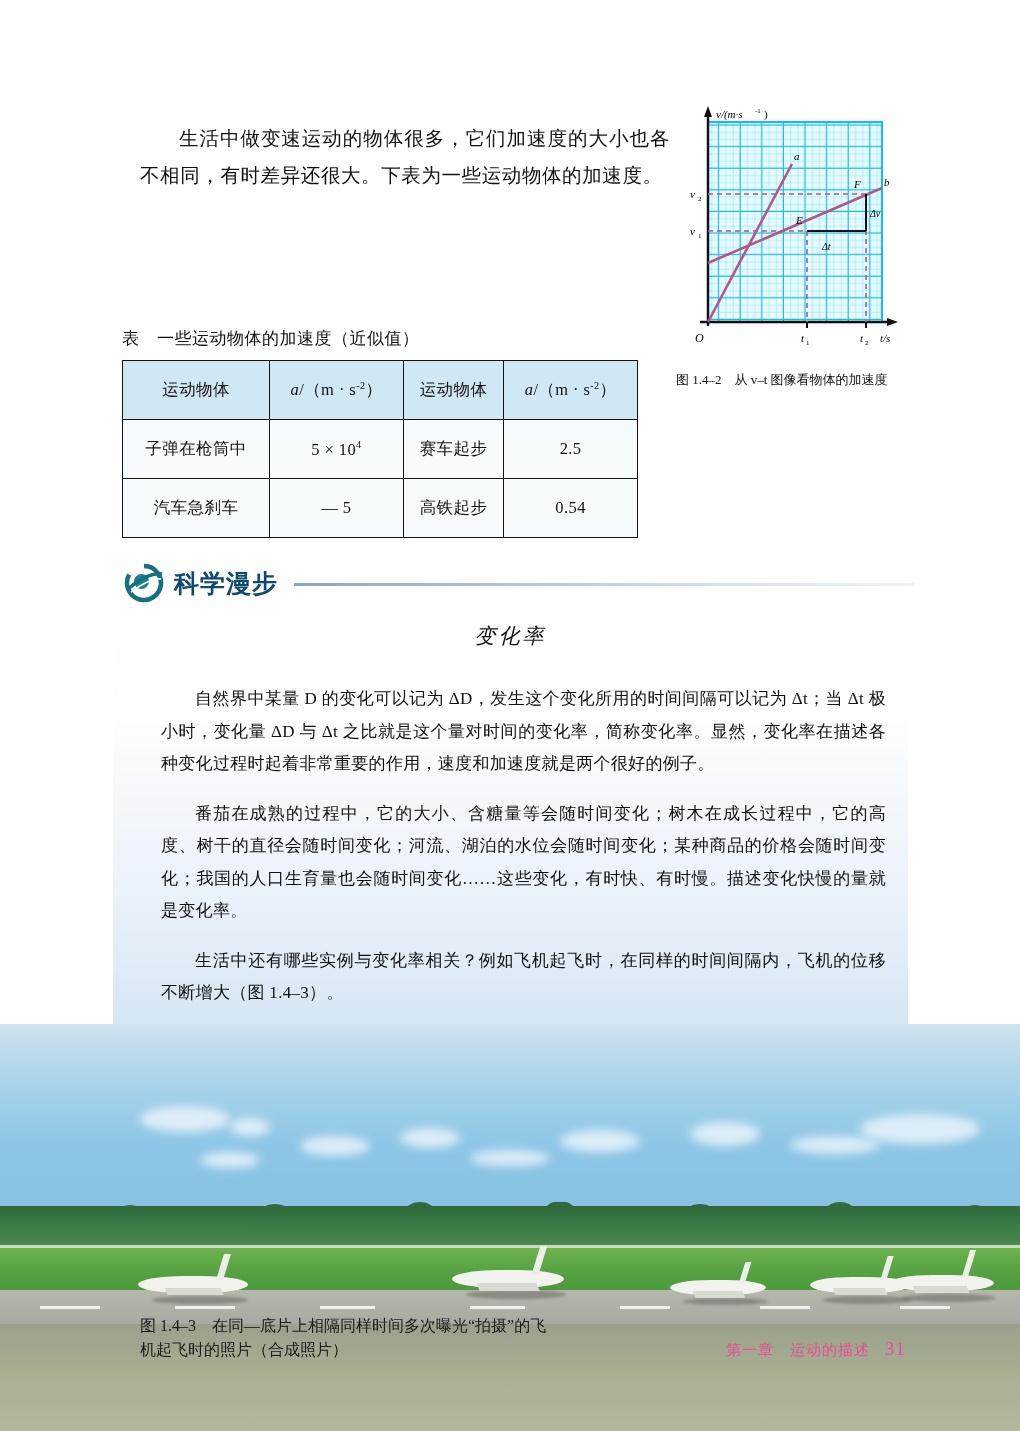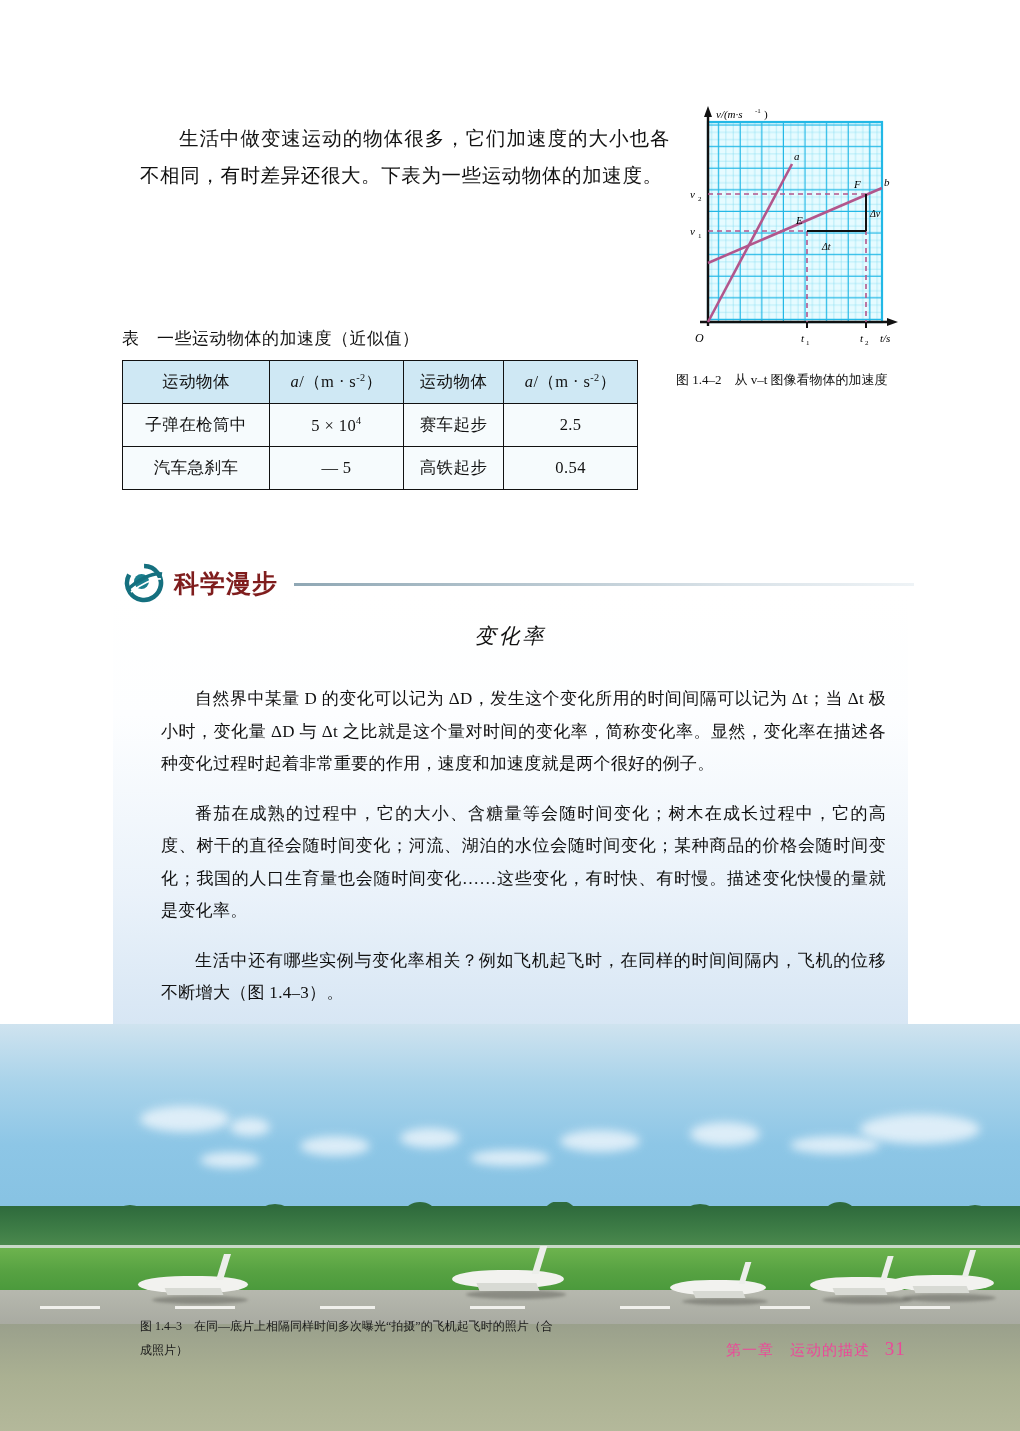--- a/index.html
+++ b/index.html
@@ -15,34 +15,34 @@
   #fig2{position:absolute;left:676px;top:104px;width:240px;}
   #fig2 .plot{position:relative;width:228px;height:262px;}
   #fig2 svg{display:block;}
   .figcap{font-size:13px;line-height:20px;color:#111;margin-top:4px;width:232px;}
 
   
   #tablewrap{position:absolute;left:122px;top:327px;width:520px;}
   .tbl-title{font-size:17px;margin-bottom:10px;letter-spacing:.5px;}
   table{border-collapse:collapse;width:516px;border:1.6px solid #111;}
   table td{border:1.2px solid #111;height:42px;text-align:center;font-size:16.5px;
-           letter-spacing:.4px;padding:0 2px;}
+           letter-spacing:.4px;padding:8px 2px;}
   tr.hdr td{background:#cfe8f4;}
   tr.r-lite td{background:#f6fbfd;}
   tr.r-blue td{background:#cfe8f4;}
   .u-it{font-style:italic;}
   sup{font-size:.62em;vertical-align:super;}
 
   
   #sci{position:absolute;left:113px;top:594px;width:795px;height:430px;
        background:linear-gradient(to bottom,#ffffff 0%,#fdfeff 28%,#eaf2fa 70%,#d7e6f4 100%);}
   #scihead{position:absolute;left:124px;top:562px;width:790px;height:42px;
            display:flex;align-items:center;}
   .sci-ico{width:40px;height:40px;flex:0 0 40px;}
-  .sci-label{font-size:25px;font-weight:bold;color:#7f1d1d;margin-left:10px;
+  .sci-label{font-size:25px;font-weight:bold;color:#0c4a6e;margin-left:10px;
              letter-spacing:1px;font-family:"DejaVu Sans","Liberation Sans",sans-serif;}
   .sci-rule{flex:1;height:3px;margin-left:16px;margin-top:2px;
             background:linear-gradient(to right,#8fa7b4,#d9e2e8 70%,#eef3f6);}
   .sci-title{text-align:center;font-size:21px;letter-spacing:3px;padding-top:28px;font-style:italic;}
   .sci-body{padding:16px 22px 0 30px;}
   .sci-body .para{font-size:17px;line-height:32.5px;letter-spacing:.3px;}
 
   
   #photo{position:absolute;left:0;top:1024px;width:1020px;height:407px;overflow:hidden;}
   .sky{position:absolute;left:0;top:0;width:1020px;height:195px;
@@ -59,21 +59,21 @@
           background:linear-gradient(to bottom,#b6b8ae,#a7a9a0);}
   .rw-line{position:absolute;top:282px;height:3px;background:#f0f0ec;}
   .grassfore{position:absolute;left:0;top:300px;width:1020px;height:131px;
              background:linear-gradient(to bottom,#9aa08c,#aab092 40%,#b8bc9e);}
   .plane{position:absolute;}
   .fuse{position:absolute;background:#f2f2ef;border-radius:50%/60%;}
   .tail{position:absolute;background:#eceeea;}
   .wing{position:absolute;background:#d8dad4;}
   .shadow{position:absolute;background:rgba(60,60,55,.35);border-radius:50%;filter:blur(1.5px);}
 
-  .photo-cap{position:absolute;left:140px;top:1314px;width:420px;font-size:12px;
+  .photo-cap{position:absolute;left:140px;top:1314px;width:420px;font-size:16px;
              line-height:24px;color:#1a1a1a;}
   .footer{position:absolute;left:726px;top:1338px;font-size:15px;color:#ec4899;letter-spacing:1px;}
   .pgnum{font-size:19px;margin-left:10px;}
 </style>
 </head>
 <body>
 
 <div id="article">
   <p class="para indent">生活中做变速运动的物体很多，它们加速度的大小也各不相同，有时差异还很大。下表为一些运动物体的加速度。</p>
 </div>

